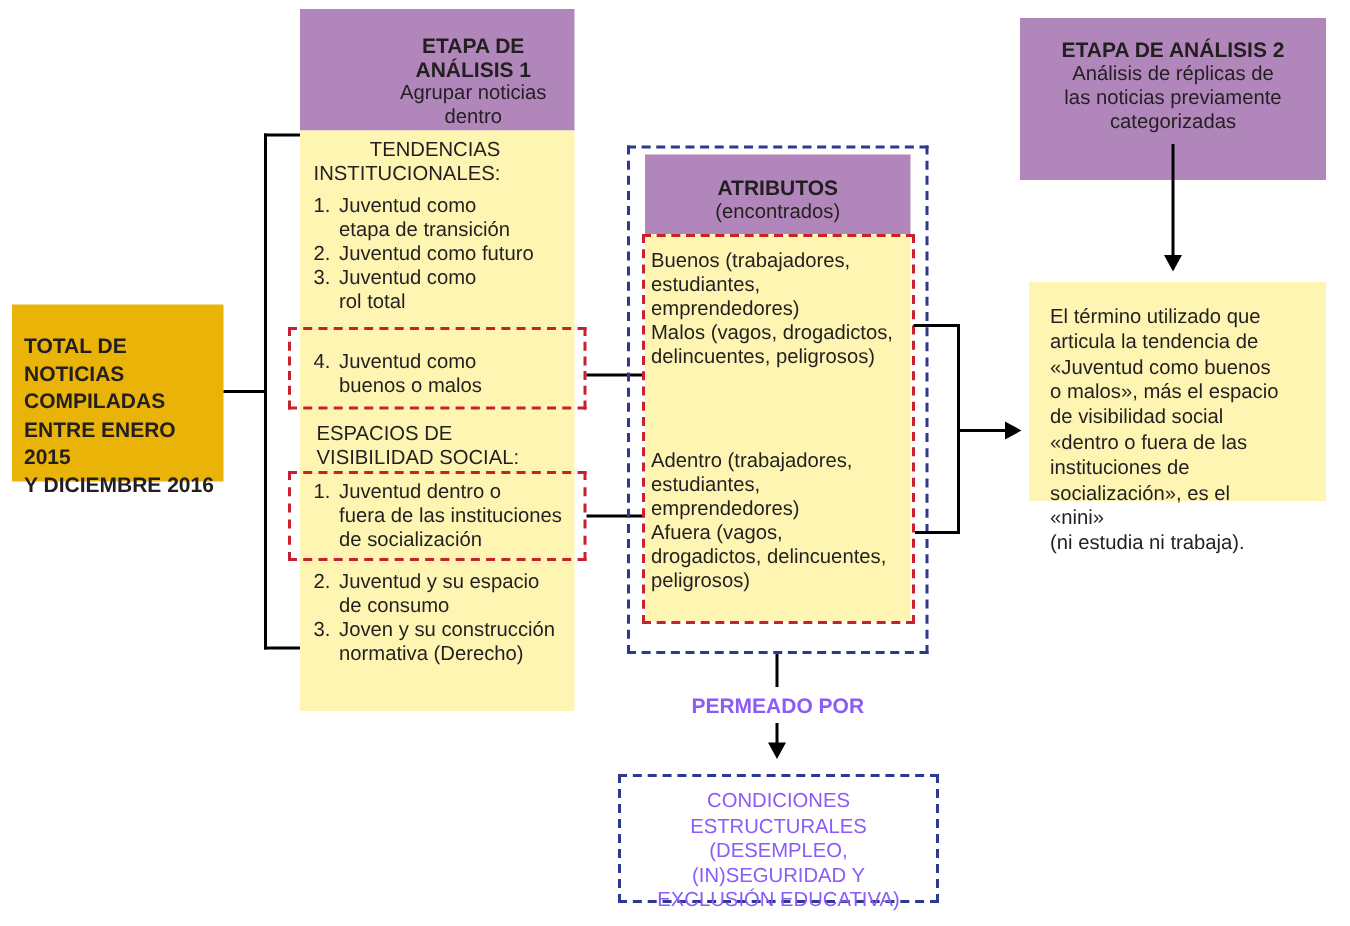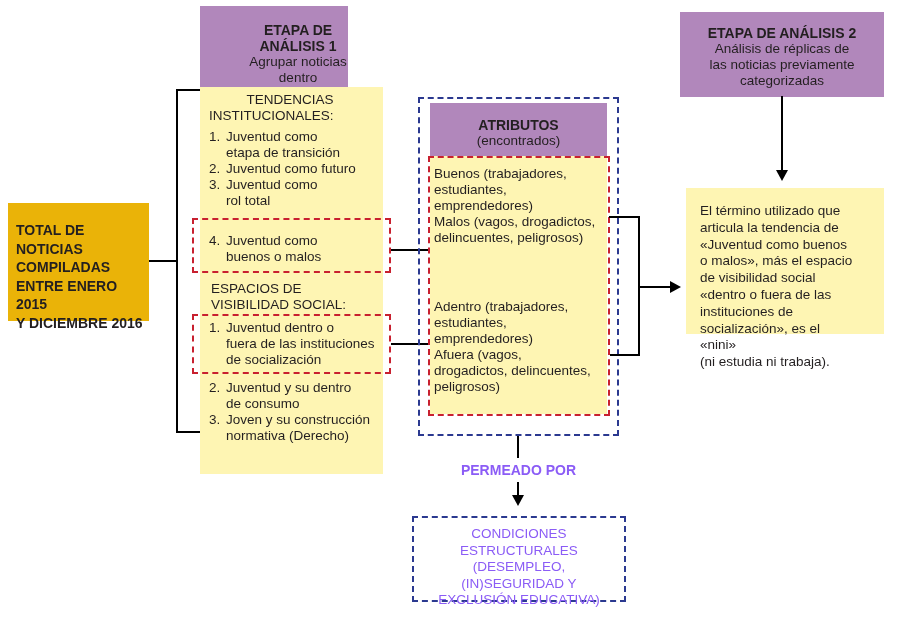--- a/index.html
+++ b/index.html
@@ -34,21 +34,21 @@
     <div>Y DICIEMBRE 2016</div>
   </div>
 </div>
 
 <div class="line" style="left:149px; top:260px; width:28px; height:2px;"></div>
 
 <div class="line" style="left:176px; top:89px; width:2px; height:344px;"></div>
 <div class="line" style="left:176px; top:89px; width:24px; height:2px;"></div>
 <div class="line" style="left:176px; top:431px; width:24px; height:2px;"></div>
 
-<div class="abs purple" style="left:200px; top:6px; width:148px; height:81px; padding-top:16px;padding-left:48px;">
+<div class="abs purple" style="left:200px; top:6px; width:183px; height:81px; padding-top:16px;padding-left:48px;">
   <div class="title">ETAPA DE ANÁLISIS 1</div>
   <div class="sub">Agrupar noticias dentro</div>
   <div class="sub">de categorías teóricas</div>
 </div>
 
 <div class="abs yellow" style="left:200px; top:87px; width:183px; height:387px;"></div>
 
 <div class="abs heading" style="left:209px; top:92px;text-align:right;">
   <div>TENDENCIAS</div>
   <div>INSTITUCIONALES:</div>
@@ -90,21 +90,21 @@
       <span class="num">1.</span>
       <div>Juventud dentro o</div>
       <div>fuera de las instituciones</div>
       <div>de socialización</div>
     </li>
 </ul>
 
 <ul class="abs list" style="left:209px; top:380px; width:175px;">
   <li>
       <span class="num">2.</span>
-      <div>Juventud y su dentro</div>
+      <div>Juventud y su espacio</div>
       <div>de consumo</div>
     </li>
   <li>
       <span class="num">3.</span>
       <div>Joven y su construcción</div>
       <div>normativa (Derecho)</div>
     </li>
 </ul>
 
 <div class="line" style="left:391px; top:249px; width:39px; height:2px;"></div>
@@ -146,21 +146,21 @@
     <div>EXCLUSIÓN EDUCATIVA)</div>
   </div>
 </div>
 
 <div class="line" style="left:609px; top:216px; width:31px; height:2px;"></div>
 <div class="line" style="left:610px; top:354px; width:30px; height:2px;"></div>
 <div class="line" style="left:638px; top:216px; width:2px; height:140px;"></div>
 <div class="line" style="left:640px; top:286px; width:32px; height:2px;"></div>
 <div class="arrow-right" style="left:670px; top:281px;"></div>
 
-<div class="abs purple" style="left:680px; top:12px; width:204px; height:85px; padding-top:13px;">
+<div class="abs purple" style="left:680px; top:12px; width:204px; height:108px; padding-top:13px;">
   <div class="title">ETAPA DE ANÁLISIS 2</div>
   <div class="sub">Análisis de réplicas de</div>
   <div class="sub">las noticias previamente</div>
   <div class="sub">categorizadas</div>
 </div>
 <div class="line" style="left:781px; top:96px; width:2px; height:76px;"></div>
 <div class="arrow-down" style="left:776px; top:170px;"></div>
 
 <div class="abs yellow" style="left:686px; top:188px; width:198px; height:146px; padding:15px 0 0 14px;">
   <div class="txt" style="line-height:16.8px;">

